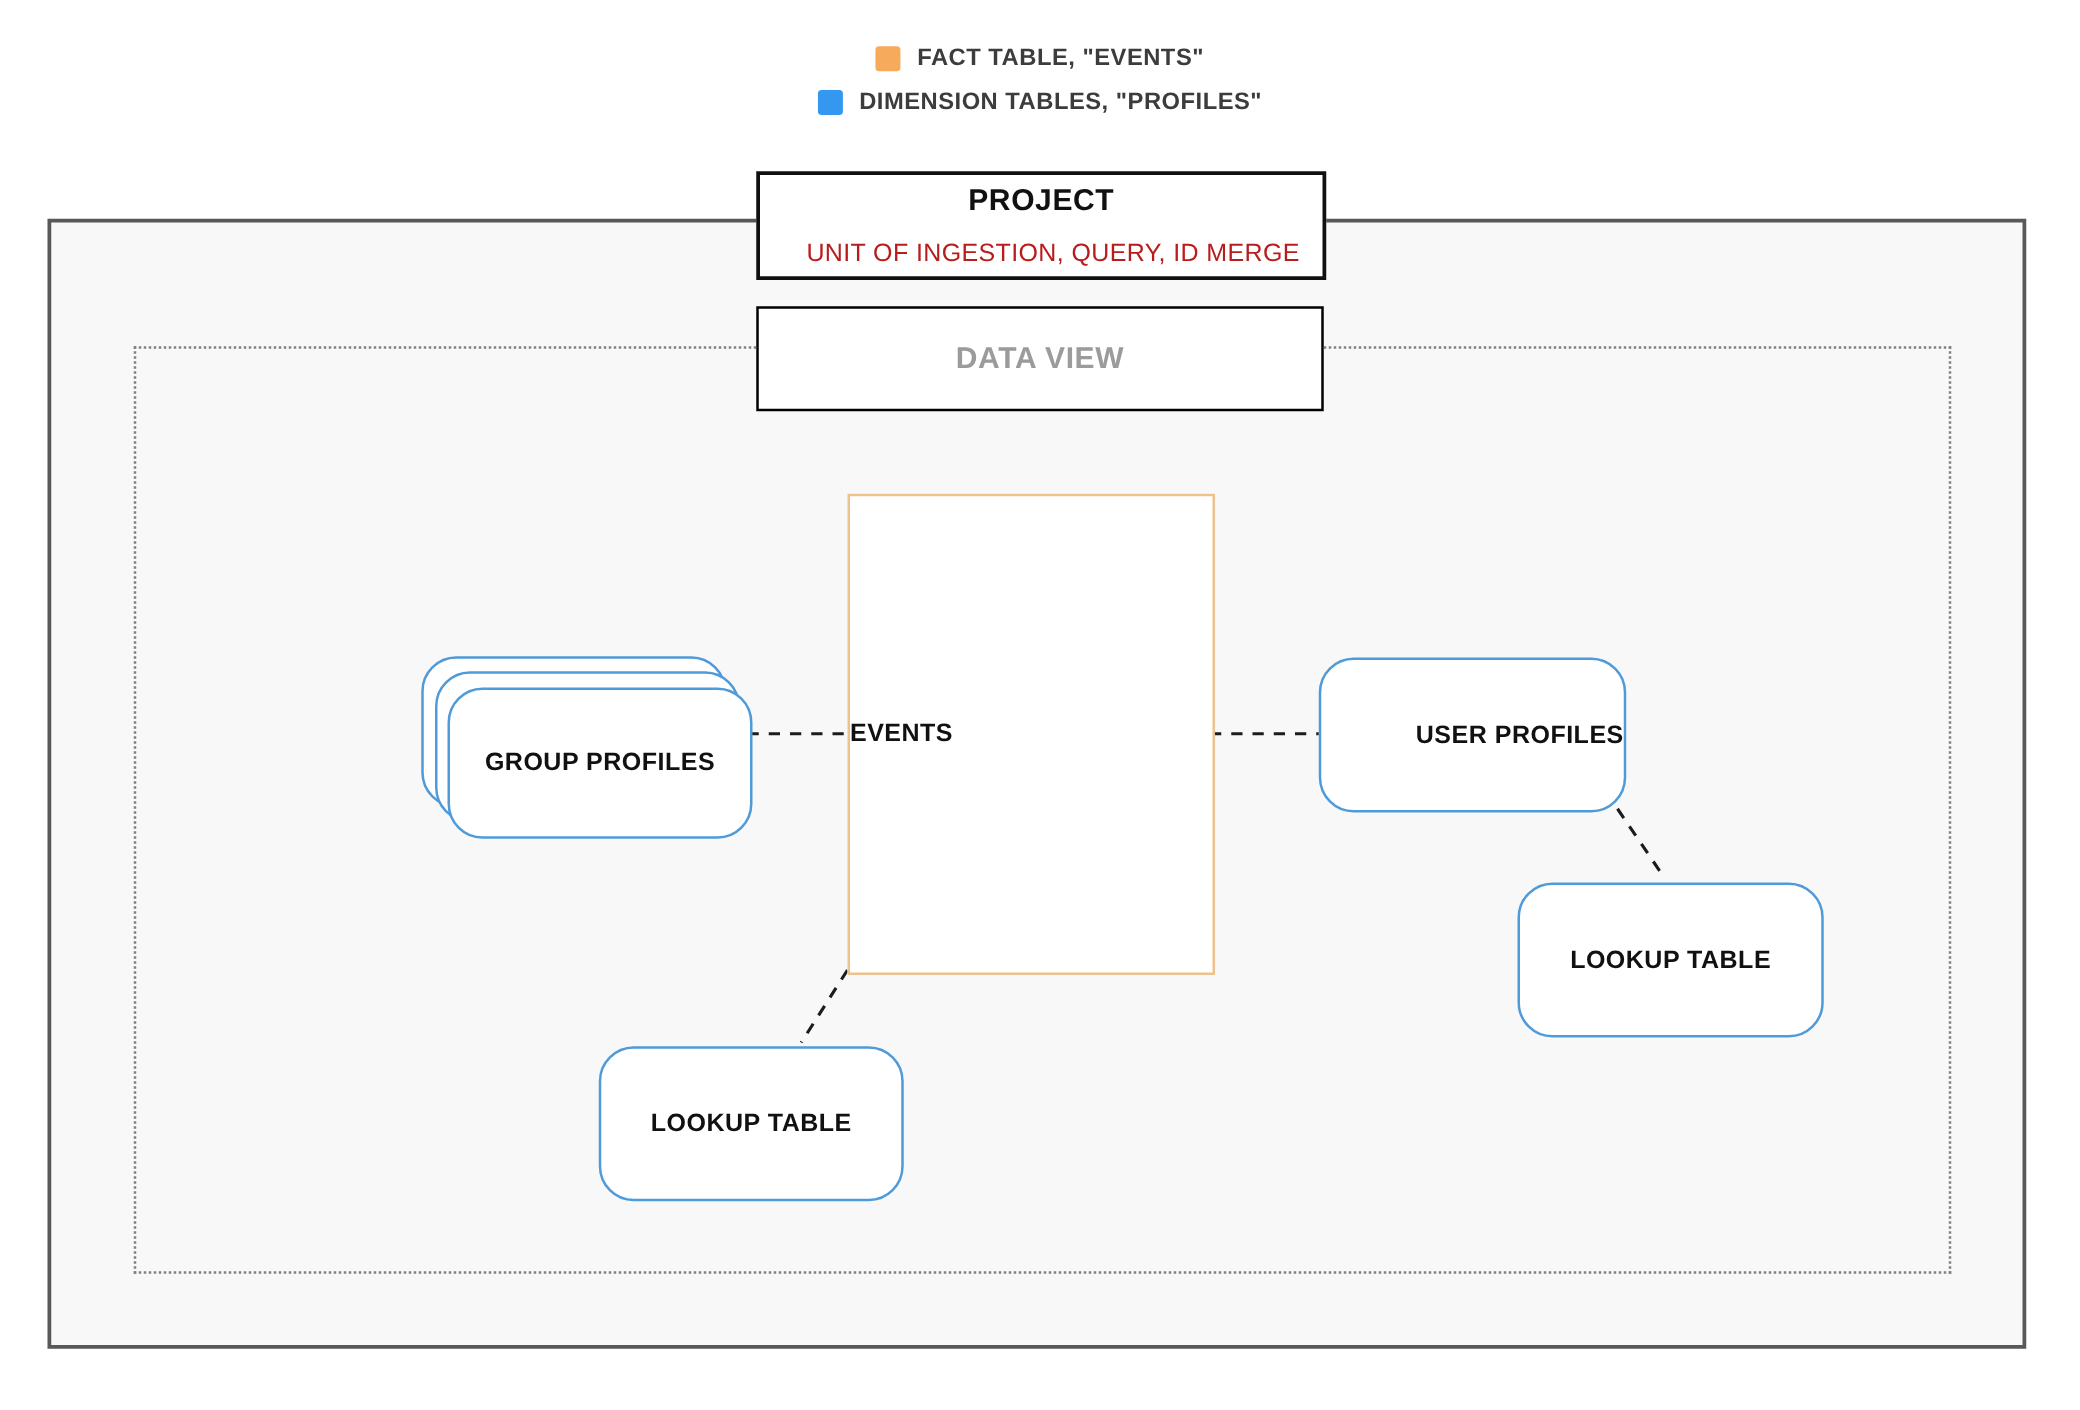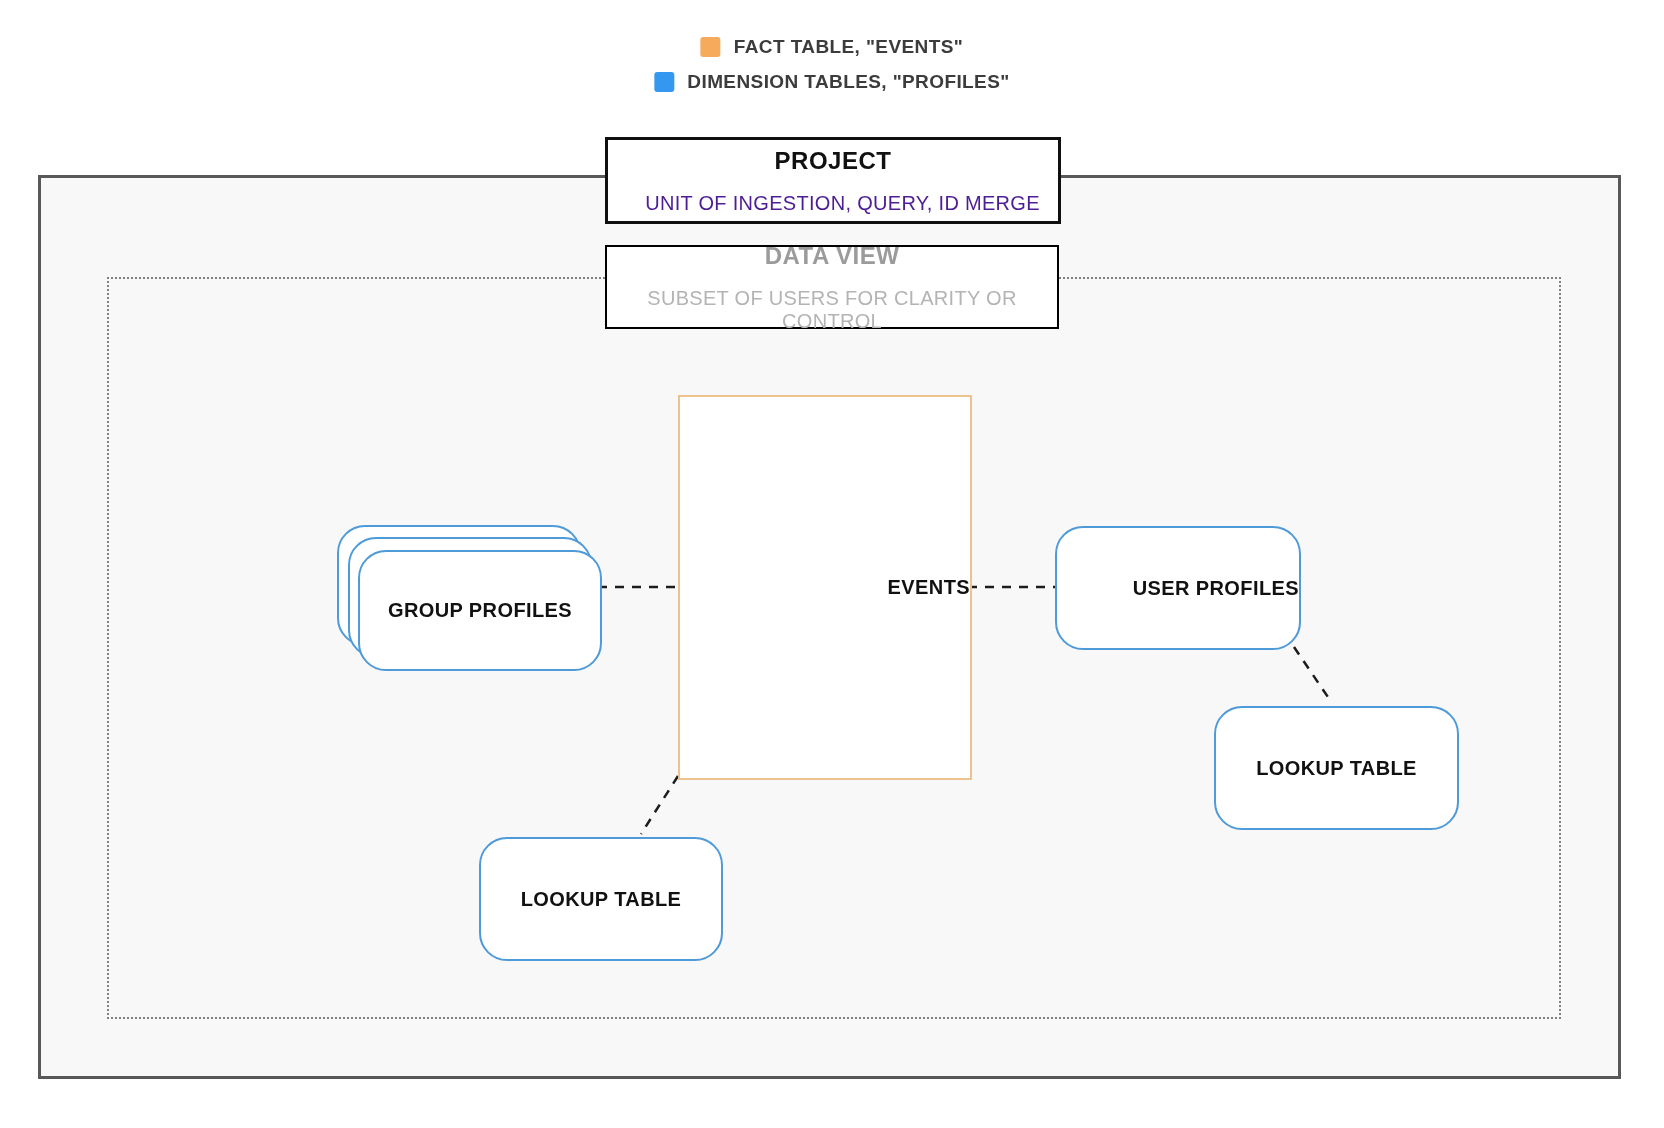--- a/index.html
+++ b/index.html
@@ -71,21 +71,21 @@
     align-items: center;
     justify-content: center;
     gap: 17px;
     z-index: 5;
     text-align: center;
   }
   .title-box .title { font-size: 24px; font-weight: bold; letter-spacing: 0.5px; }
   .title-box .subtitle { font-size: 20px; letter-spacing: 0.3px; }
   .project-box { top: 137px; height: 81px; border: 3px solid #101010; }
   .project-box .title { color: #111111; }
-  .project-box .subtitle { color: #4c1d95; margin-left: 19px; }
+  .project-box .subtitle { color: #b91c1c; margin-left: 19px; }
   .dataview-box { top: 245px; height: 80px; border: 2px solid #000000; }
   .dataview-box .title { color: #9b9b9b; }
   .dataview-box .subtitle { color: #b4b4b4; }
 
   
   .connectors {
     position: absolute;
     left: 0; top: 0;
     width: 1664px; height: 1128px;
     z-index: 3;
@@ -106,21 +106,21 @@
     white-space: nowrap;
   }
   .events-box {
     position: absolute;
     left: 678px; top: 395px;
     width: 290px; height: 381px;
     background: #ffffff;
     border: 2px solid #ecc38f;
     display: flex;
     align-items: center;
-    justify-content: flex-end;
+    justify-content: flex-start;
     z-index: 4;
   }
   .card {
     background: #ffffff;
     border: 2.5px solid #4f9ad9;
     border-radius: 28px;
     display: flex;
     align-items: center;
     justify-content: center;
   }
@@ -166,21 +166,20 @@
     <line x1="1294" y1="647" x2="1332" y2="703"></line>
     <line x1="678" y1="776" x2="641" y2="834"></line>
   </svg>
 
   <div class="title-box project-box">
     <div class="title">PROJECT</div>
     <div class="subtitle">UNIT OF INGESTION, QUERY, ID MERGE</div>
   </div>
   <div class="title-box dataview-box">
     <div class="title">DATA VIEW</div>
-    <div class="subtitle">SUBSET OF USERS FOR CLARITY OR CONTROL</div>
   </div>
 
   <div class="events-box">
     <span class="node-label">EVENTS</span>
   </div>
 
   <div class="stack">
     <div class="card back2"></div>
     <div class="card back1"></div>
     <div class="card front">

